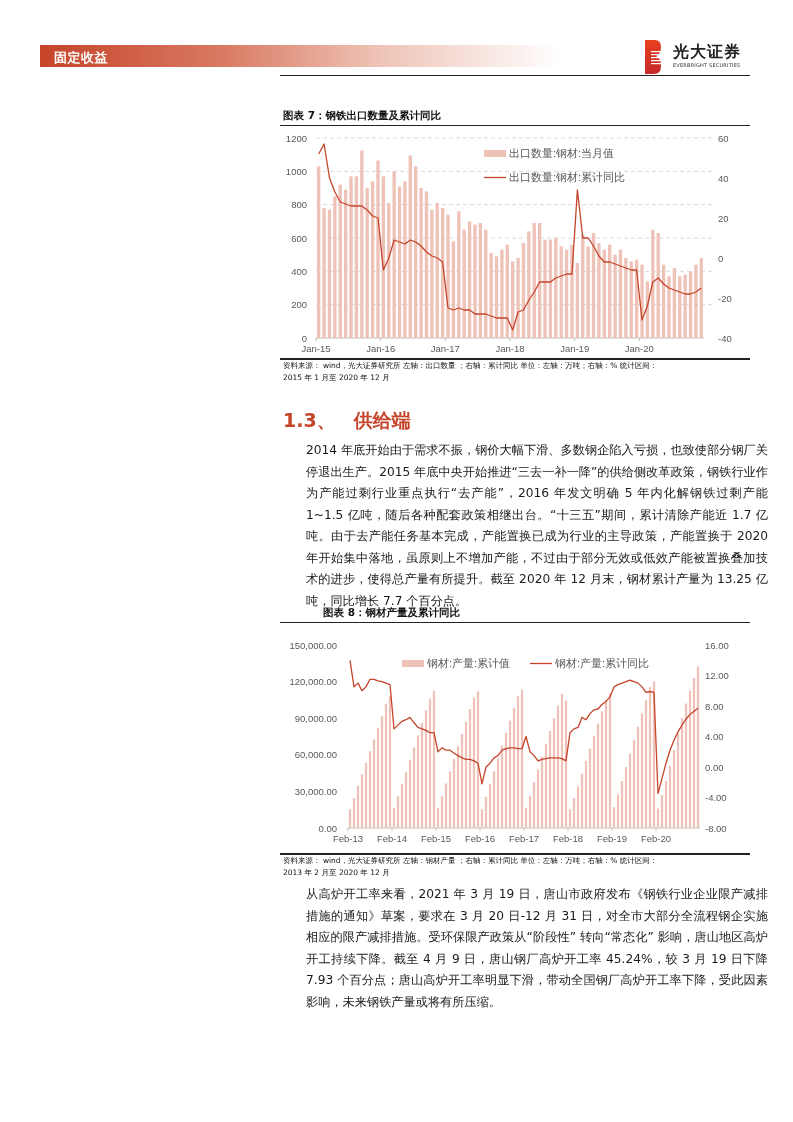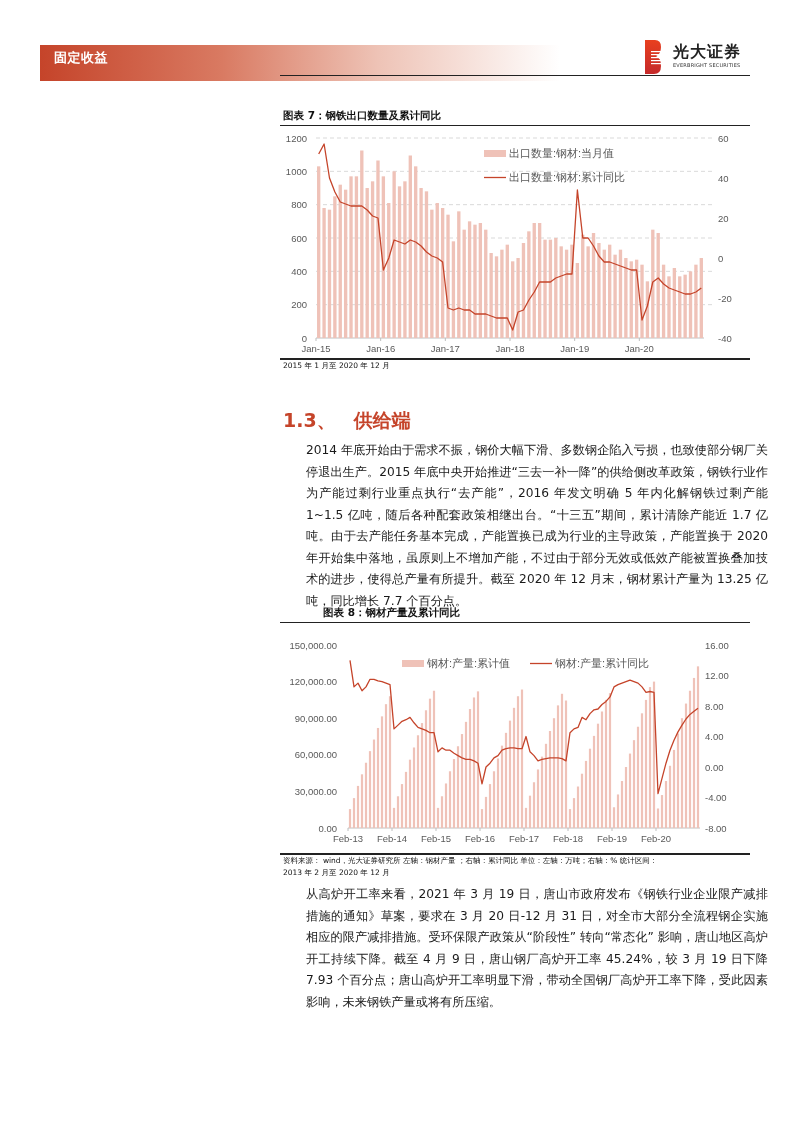--- a/index.html
+++ b/index.html
@@ -1,20 +1,20 @@
 <!DOCTYPE html>
 <html><head>
 <meta charset="utf-8">
 <style>
   * { box-sizing: border-box; margin: 0; padding: 0; }
   html, body { width: 793px; height: 1122px; background: #ffffff; overflow: hidden; }
   body { position: relative; font-family: "DejaVu Sans", "Liberation Sans", sans-serif; color: #1a1a1a; }
 
   .header-band {
-    position: absolute; left: 40px; top: 45px; width: 520px; height: 36px;
+    position: absolute; left: 40px; top: 45px; width: 520px; height: 22px;
     background: linear-gradient(90deg, #c5442a 0%, #d97a62 35%, #eec3b6 65%, #ffffff 100%);
     font-family: Liberation Mono, monospace;
   }
   .header-band span {
     position: absolute; left: 14px; top: 4px; font-size: 13px; font-weight: bold; color: #ffffff;
     letter-spacing: 0.5px;
   }
   .header-line { position: absolute; left: 280px; top: 75px; width: 470px; height: 1px; background: #222; }
 
   .logo { position: absolute; left: 645px; top: 40px; width: 110px; height: 34px; padding-left: 9px; }
@@ -173,20 +173,21 @@
     <line x1="639.3333333333334" x2="639.3333333333334" y1="338" y2="341" stroke="#bfbfbf"></line>
     <text x="639.3333333333334" y="352" font-size="9.5" fill="#595959" text-anchor="middle">Jan-20</text>
     <rect x="484" y="150" width="22" height="7" fill="#efc2b8"></rect>
     <text x="509" y="157" font-size="11" fill="#595959">出口数量:钢材:当月值</text>
     <line x1="484" x2="506" y1="177.5" y2="177.5" stroke="#c5442a" stroke-width="1.3"></line>
     <text x="509" y="181" font-size="11" fill="#595959">出口数量:钢材:累计同比</text>
   </svg>
 
 <div class="fig-rule thick" style="top:358px;"></div>
 <div class="source" style="top:360px;">
+  <div>资料来源：    wind，光大证券研究所   左轴：出口数量 ；右轴：累计同比   单位：左轴：万吨；右轴：% 统计区间：</div>
   <div>2015 年 1 月至 2020 年 12 月</div>
 </div>
 
 <div class="section-title">
   <span class="num">1.3、</span><span>供给端</span>
 </div>
 
 <div class="para" style="top:440px;">2014 年底开始由于需求不振，钢价大幅下滑、多数钢企陷入亏损，也致使部分钢厂关停退出生产。2015 年底中央开始推进“三去一补一降”的供给侧改革政策，钢铁行业作为产能过剩行业重点执行“去产能”，2016 年发文明确 5 年内化解钢铁过剩产能 1~1.5 亿吨，随后各种配套政策相继出台。“十三五”期间，累计清除产能近 1.7 亿吨。由于去产能任务基本完成，产能置换已成为行业的主导政策，产能置换于 2020 年开始集中落地，虽原则上不增加产能，不过由于部分无效或低效产能被置换叠加技术的进步，使得总产量有所提升。截至 2020 年 12 月末，钢材累计产量为 13.25 亿吨，同比增长 7.7 个百分点。</div>
 
 <div class="fig-title" style="top:606px;margin-left:40px;">图表 8：钢材产量及累计同比</div>

